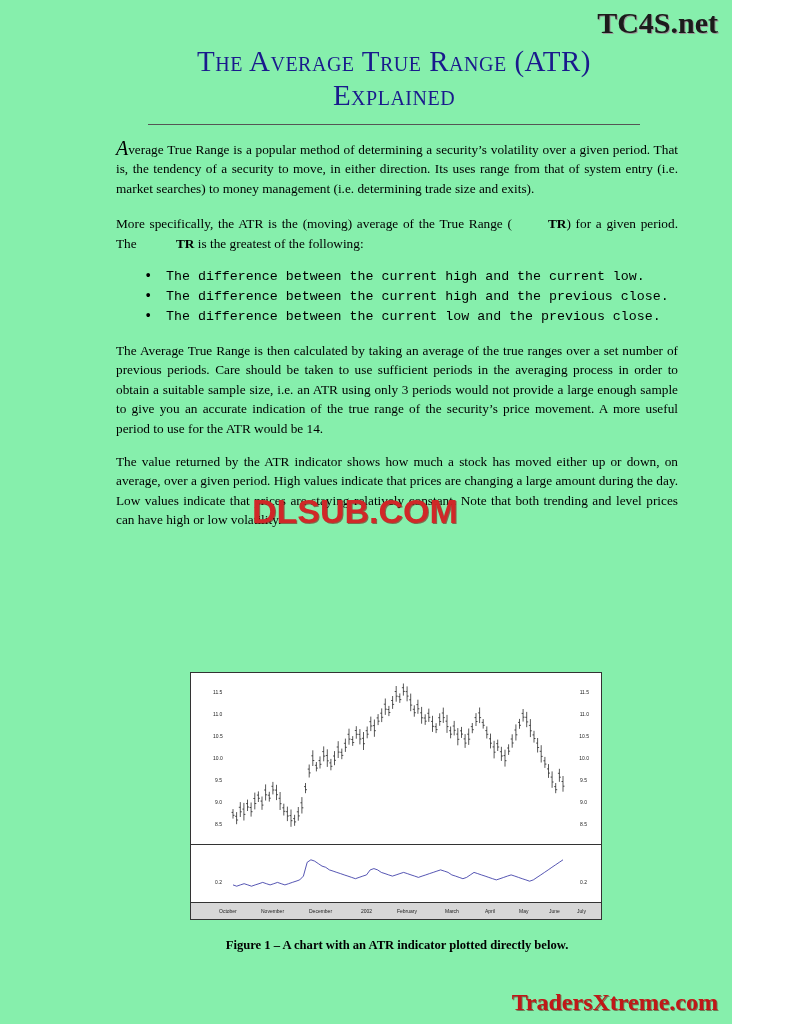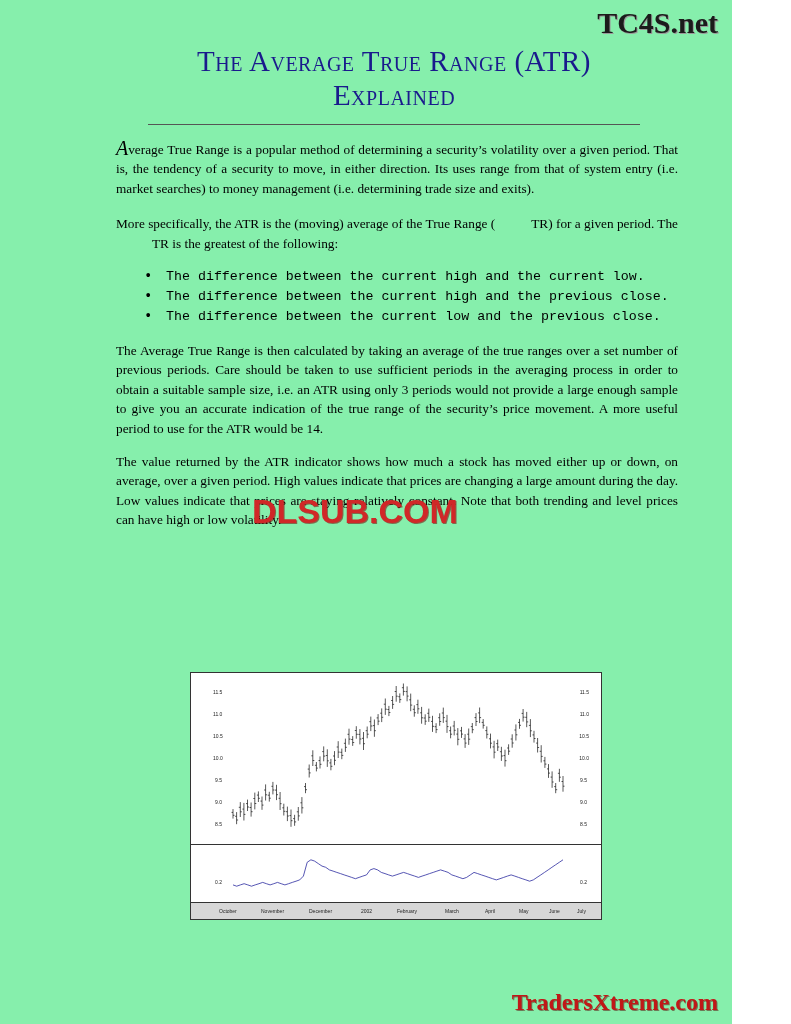--- a/index.html
+++ b/index.html
@@ -99,21 +99,21 @@
     line-height: 20px;
     text-align: left;
   }
   .bullets li:before {
     content: "\2022";
     position: absolute;
     left: 28px;
     top: -1px;
     font-size: 14px;
   }
-  b { font-weight: normal; margin-left: 36px; }
+  b { font-weight: bold; margin-left: 36px; }
 
   
   .watermark {
     position: absolute;
     top: 492px;
     left: 252px;
     font-family: Liberation Sans, sans-serif;
     font-size: 34px;
     font-weight: bold;
     color: #d02828;
@@ -548,16 +548,17 @@
         <span style="left:254px; top:5px;">March</span>
         <span style="left:294px; top:5px;">April</span>
         <span style="left:328px; top:5px;">May</span>
         <span style="left:358px; top:5px;">June</span>
         <span style="left:386px; top:5px;">July</span>
       </div>
     </div>
 
   </div>
 
+  <div class="figure-caption">Figure 1 – A chart with an ATR indicator plotted directly below.</div>
 
   <div class="brand-bottom">TradersXtreme.com</div>
 
 </div>
 
 </body></html>

